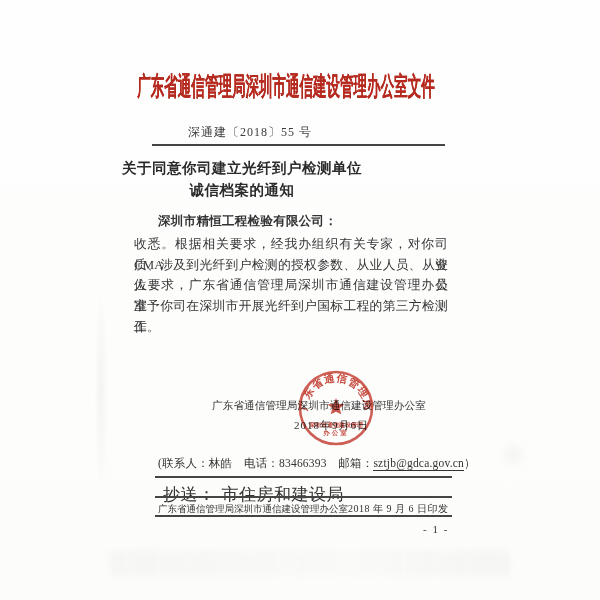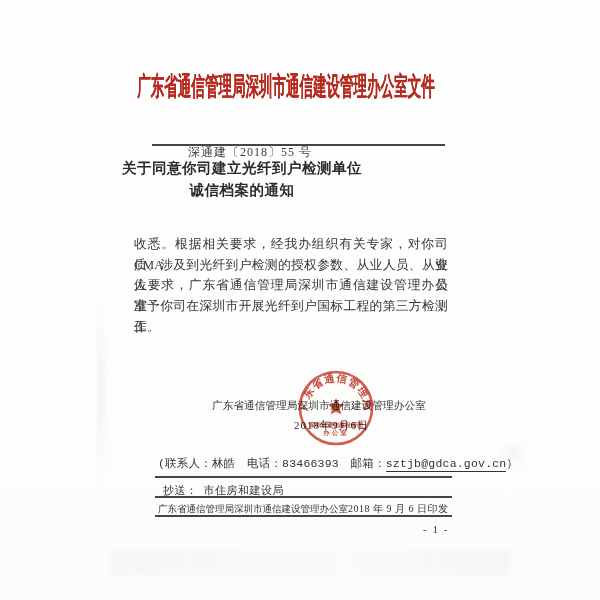--- a/index.html
+++ b/index.html
@@ -29,21 +29,21 @@
   }
   .org-header span{
     display:inline-block;
     font-size:26px;font-weight:900;color:#b5291e;
     transform:scaleX(0.52);transform-origin:center;
     letter-spacing:0px;
     text-shadow:0 0 0.6px #b5291e;
   }
   .doc-number{
     position:absolute;left:0;top:124px;width:500px;text-align:center;
-    font-size:12px;color:#3c3c3c;letter-spacing:1px;margin-top:20px;
+    font-size:12px;color:#3c3c3c;letter-spacing:1px;
   }
   .rule{position:absolute;background:#454545;}
   .rule-header{left:152px;top:144px;width:293px;height:2px;}
   .rule-contact{left:155px;top:476px;width:297px;height:1.5px;}
   .rule-cc{left:155px;top:496px;width:297px;height:1.5px;}
   .rule-footer{left:155px;top:515px;width:297px;height:1.5px;}
 
   .doc-title{
     position:absolute;left:0;width:484px;text-align:center;
     font-size:14.5px;font-weight:bold;color:#2b2b2b;letter-spacing:0.5px;
@@ -74,26 +74,26 @@
   .signature-date{
     position:absolute;left:294px;top:418px;
     font-size:11px;color:#333;letter-spacing:1px;white-space:nowrap;
   }
   .seal{
     position:absolute;left:296px;top:368px;width:80px;height:80px;
     mix-blend-mode:multiply;opacity:0.92;
   }
   .contact{
     position:absolute;left:158px;top:456px;
-    font-size:11.5px;color:#333;white-space:nowrap;letter-spacing:0.2px;font-family:Liberation Mono, monospace;
+    font-size:11.5px;color:#333;white-space:nowrap;letter-spacing:0.2px;
   }
   .contact .email{border-bottom:1px solid #333;padding-bottom:0.5px;}
   .cc-line{
     position:absolute;left:163px;top:483px;
-    font-size:11px;color:#333;letter-spacing:0.5px;
+    font-size:17px;color:#333;letter-spacing:0.5px;
   }
   .cc-line .cc-value{margin-left:6px;}
   .footer-row{
     position:absolute;left:158px;top:502px;width:272px;
     display:flex;justify-content:space-between;align-items:baseline;
   }
   .footer-org{font-size:9.5px;color:#333;white-space:nowrap;}
   .footer-date{font-size:10px;color:#333;white-space:nowrap;letter-spacing:0.5px;}
   .page-number{
     position:absolute;left:423px;top:523px;
@@ -113,20 +113,21 @@
     <span>广东省通信管理局深圳市通信建设管理办公室文件</span>
   </div>
 
   <div class="doc-number">深通建〔2018〕55 号</div>
 
   <div class="rule rule-header"></div>
 
   <div class="doc-title line1">关于同意你司建立光纤到户检测单位</div>
   <div class="doc-title line2">诚信档案的通知</div>
 
+  <div class="addressee">深圳市精恒工程检验有限公司：</div>
 
   <div class="body-text">
     <div class="body-line">收悉。根据相关要求，经我办组织有关专家，对你司 CMA 资</div>
     <div class="body-line">质、涉及到光纤到户检测的授权参数、从业人员、从业人员</div>
     <div class="body-line">位要求，广东省通信管理局深圳市通信建设管理办公室，</div>
     <div class="body-line">准予你司在深圳市开展光纤到户国标工程的第三方检测工</div>
     <div class="body-line last">作。</div>
   </div>
 
   <div class="signature-org">广东省通信管理局深圳市通信建设管理办公室</div>

